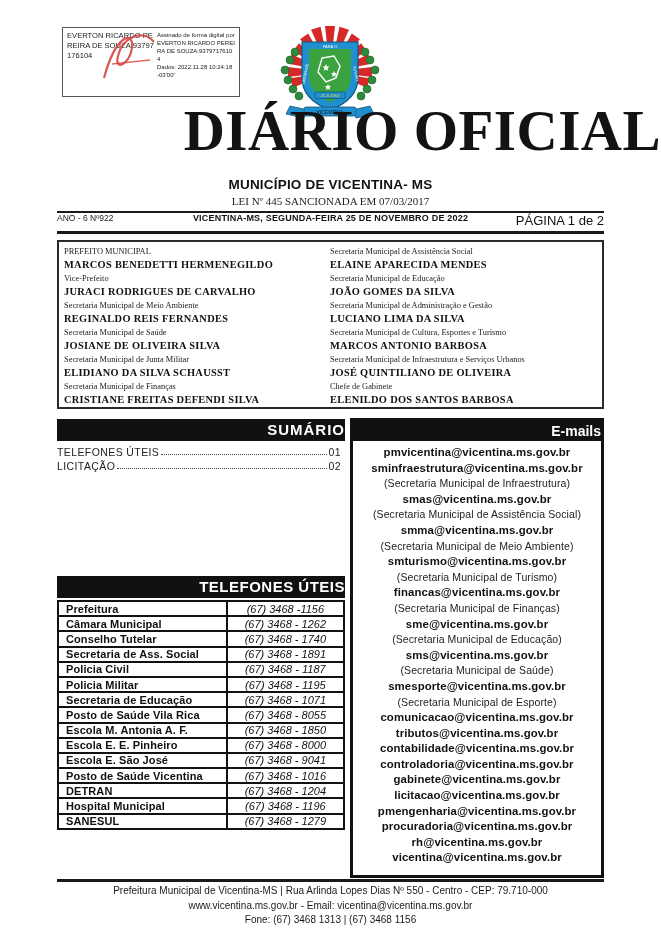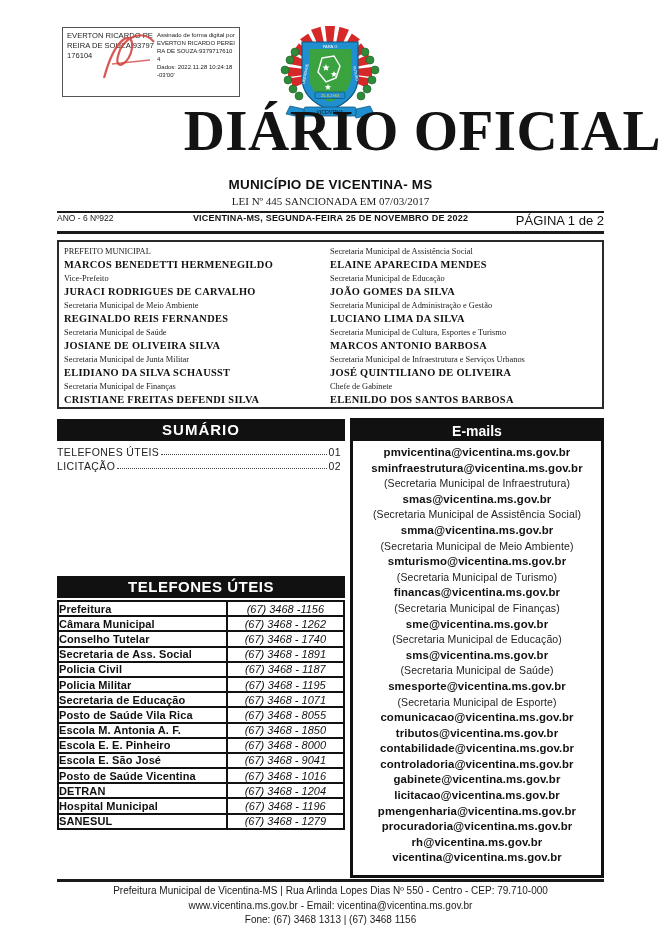--- a/index.html
+++ b/index.html
@@ -36,41 +36,41 @@
   
   .officials-box{
     position:absolute;left:57px;top:240px;width:547px;height:169px;
     border:2px solid #2a2a2a;box-sizing:border-box;display:flex;padding:4px 6px 2px 5px;font-family:Liberation Serif, serif;
   }
   .officials-col{width:50%;display:flex;flex-direction:column;}
   .official{margin-bottom:1px;}
   .official .role{font-size:8.4px;color:#222;line-height:12px;white-space:nowrap;}
   .official .name{font-size:10.4px;font-weight:700;text-align:left;line-height:14px;letter-spacing:0.3px;white-space:nowrap;}
   
-  .bar{background:#111;color:#fff;font-weight:700;text-align:center;}
+  .bar{background:#111;color:#fff;font-weight:700;text-align:right;}
   .sumario-bar{position:absolute;left:57px;top:419px;width:288px;height:22px;font-size:15px;line-height:22px;letter-spacing:1px;}
   .phones-bar{position:absolute;left:57px;top:576px;width:288px;height:22px;font-size:15px;line-height:22px;letter-spacing:0.5px;}
   
   .sumario-items{position:absolute;left:57px;top:444px;width:284px;}
   .toc-row{display:flex;align-items:flex-end;font-size:10.5px;letter-spacing:0.4px;height:14px;color:#222;}
   .toc-fill{flex:1;border-bottom:1.5px dotted #444;margin:0 2px 3px 2px;}
   
   .emails-box{
     position:absolute;left:350px;top:418px;width:254px;height:460px;
     border:3px solid #111;box-sizing:border-box;background:#fff;
   }
   .emails-bar{display:block;height:20px;font-size:14px;line-height:20px;}
   .emails-lines{padding-top:4px;}
   .email-line{text-align:center;line-height:15.6px;font-size:10.5px;color:#222;letter-spacing:0.1px;}
   .email-line[data-kind="email"]{font-weight:700;font-size:11.4px;color:#111;}
   
   .phones-table{
     position:absolute;left:57px;top:600px;width:288px;border-collapse:collapse;
   }
-  .phones-table td{border:2px solid #111;padding:0 0;height:13.2px;}
+  .phones-table td{border:2px solid #111;padding:0 7px;height:13.2px;}
   .phone-name{font-size:11px;font-weight:700;width:59%;letter-spacing:0.1px;}
   .phone-number{font-size:11px;font-style:italic;text-align:center;font-weight:400;}
   
   .footer-rule{top:879px;height:3px;}
   .footer{position:absolute;left:0;top:884px;width:100%;text-align:center;font-size:10px;line-height:14.5px;color:#1a1a1a;}
 </style>
 </head>
 <body>
 
 <div class="page">

